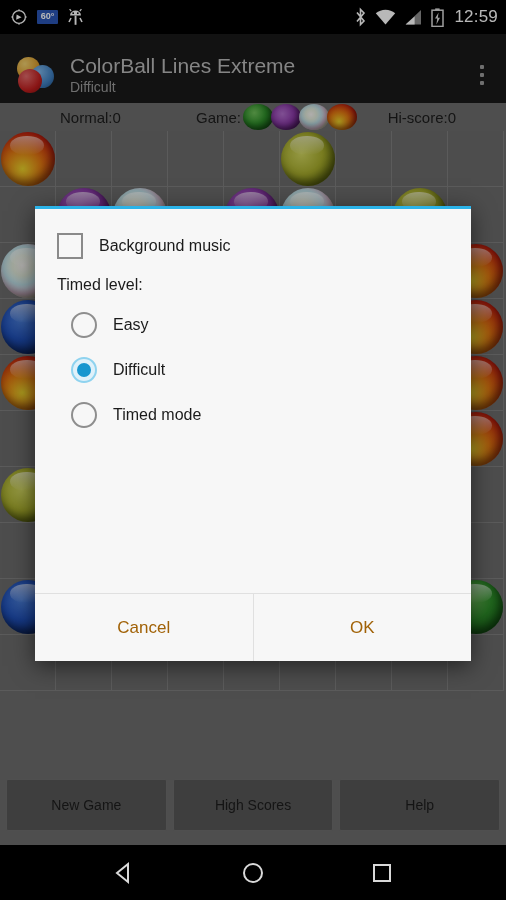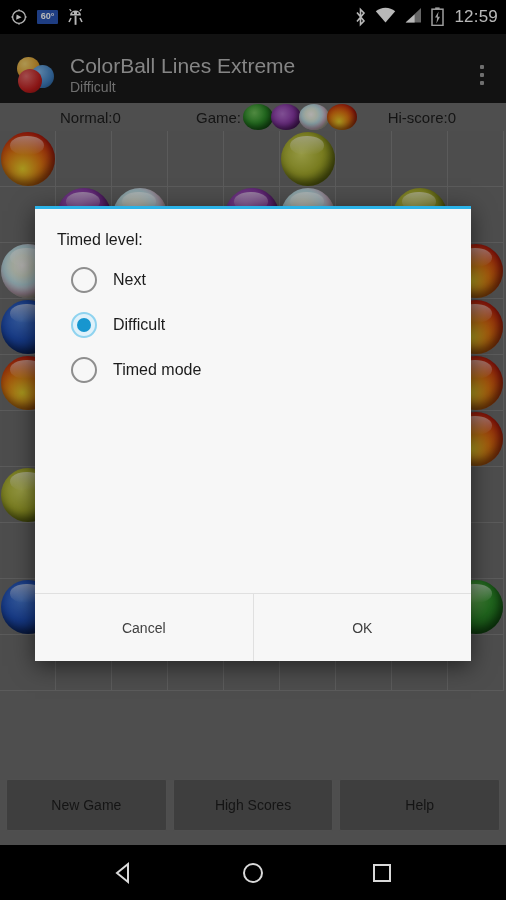--- a/index.html
+++ b/index.html
@@ -12,21 +12,21 @@
   }
   #app { position:relative; width:506px; height:900px; overflow:hidden; }
 
   
   .statusbar {
     position:absolute; top:0; left:0; width:506px; height:34px;
     background:#000; display:flex; align-items:center;
     padding:0 8px 0 10px;
   }
   .sb-left { display:flex; align-items:center; gap:9px; }
-  .sb-right { margin-left:auto; display:flex; align-items:flex-start; gap:8px; }
+  .sb-right { margin-left:auto; display:flex; align-items:center; gap:8px; }
   .sb-ico { display:block; }
   .temp-badge {
     background:#2a55b5; color:#fff; font-size:9px; font-weight:bold;
     padding:2px 3px 3px 3px; line-height:1; border-radius:1px;
     min-width:21px; text-align:center;
   }
   .sb-clock { color:#fff; font-size:17px; letter-spacing:.2px; margin-left:2px; }
 
   
   .actionbar {
@@ -137,21 +137,21 @@
   }
 
   .glabel { font-size:16px; color:#1b1b1b; padding-left:22px; height:34px;
     display:flex; align-items:center; }
 
   .dlg-actions {
     height:68px; border-top:1px solid #e0e0e0; display:flex;
   }
   .dlg-btn {
     flex:1; display:flex; align-items:center; justify-content:center;
-    font-size:14px; color:#404040; background:#f7f7f7;text-align:right;
+    font-size:17px; color:#a16207; background:#f7f7f7;text-align:right;
   }
   .dlg-btn + .dlg-btn { border-left:1px solid #e0e0e0; }
 </style>
 </head>
 <body>
 
 <div id="app">
 
   <div class="statusbar">
     <div class="sb-left">
@@ -334,28 +334,32 @@
         <div class="gbtn">Help</div>
       </div>
   </div>
 
   <div class="scrim"></div>
 
   <div class="dialog">
     <div class="dlg-rule"></div>
     <div class="dlg-body">
 
+      <div class="row">
+        <span class="cbox"></span>
+        <span class="lbl">Background music</span>
+      </div>
 
 
       <div class="glabel">Timed level:</div>
 
       <div id="radios">
           <div class="row ind">
             <span class="radio"></span>
-            <span class="lbl">Next</span>
+            <span class="lbl">Easy</span>
           </div>
           <div class="row ind">
             <span class="radio on"></span>
             <span class="lbl">Difficult</span>
           </div>
           <div class="row ind">
             <span class="radio"></span>
             <span class="lbl">Timed mode</span>
           </div>
         </div>

